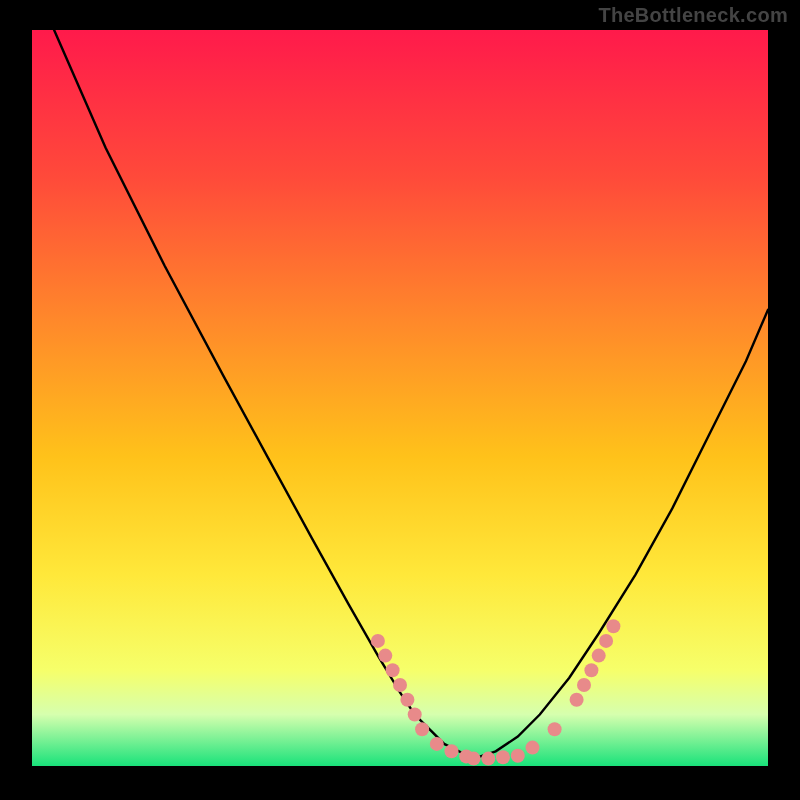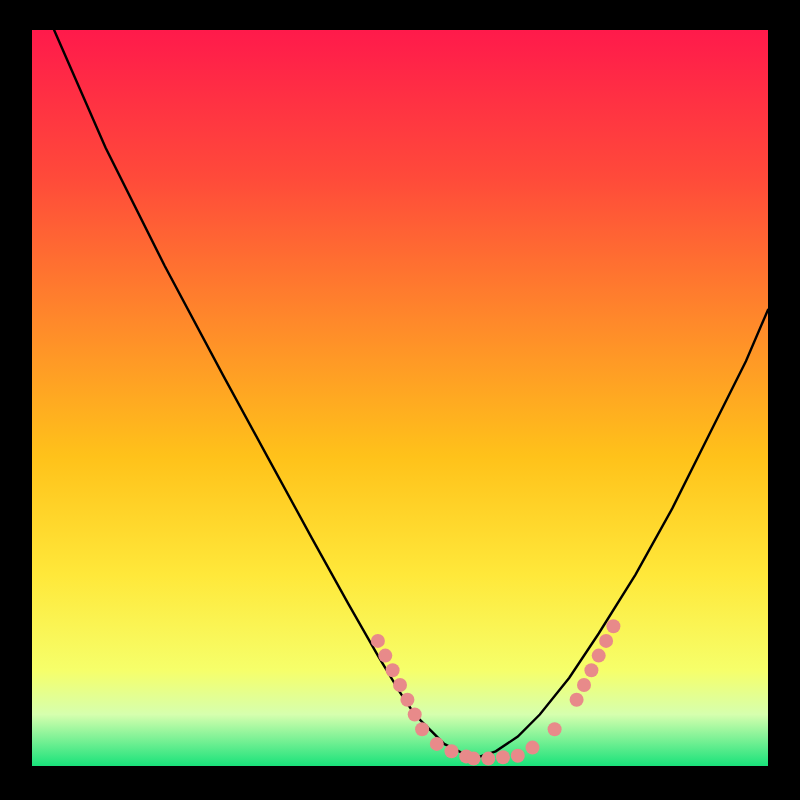--- a/index.html
+++ b/index.html
@@ -30,20 +30,21 @@
   svg.plot {
     position: absolute;
     left: 0;
     top: 0;
   }
 </style>
 </head>
 <body>
 <div class="stage">
 
+  <div class="watermark">TheBottleneck.com</div>
 
   <svg class="plot" width="800" height="800" viewBox="0 0 800 800">
     <defs>
       <linearGradient id="bgGrad" x1="0" y1="0" x2="0" y2="1">
         <stop id="g0" offset="0%" stop-color="#ff1a4b"></stop>
         <stop id="g1" offset="20%" stop-color="#ff4a3a"></stop>
         <stop id="g2" offset="40%" stop-color="#ff8a2a"></stop>
         <stop id="g3" offset="57.99999999999999%" stop-color="#ffc21a"></stop>
         <stop id="g4" offset="74%" stop-color="#ffe83a"></stop>
         <stop id="g5" offset="87%" stop-color="#f6ff6a"></stop>

